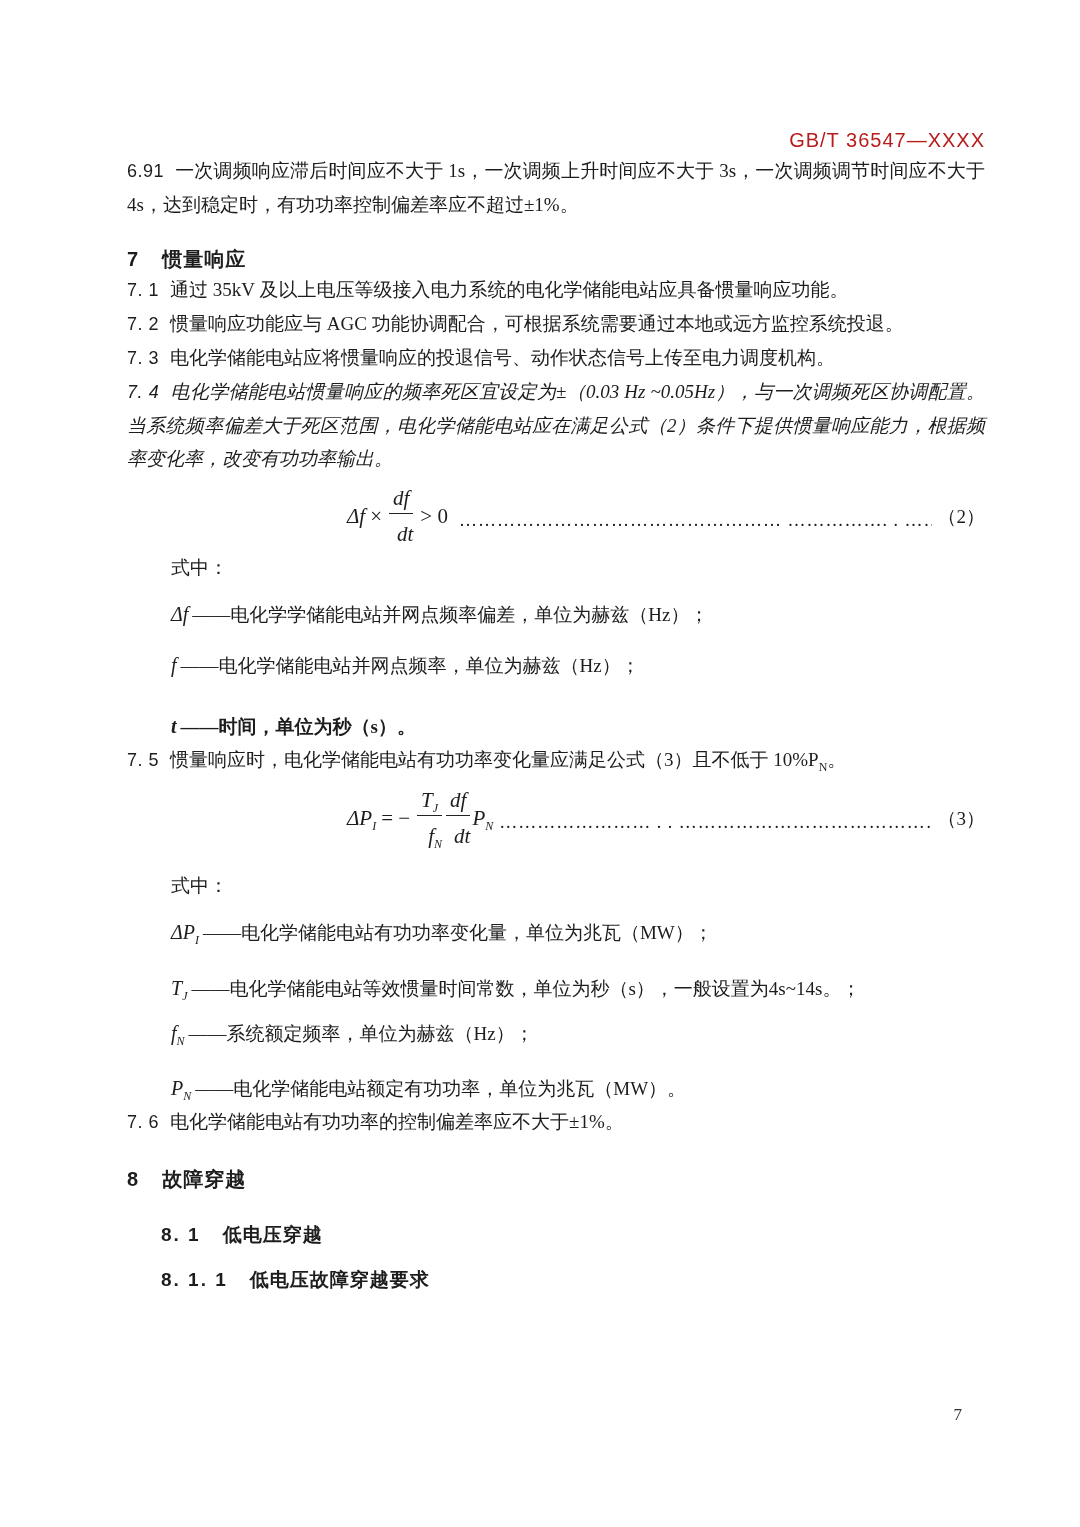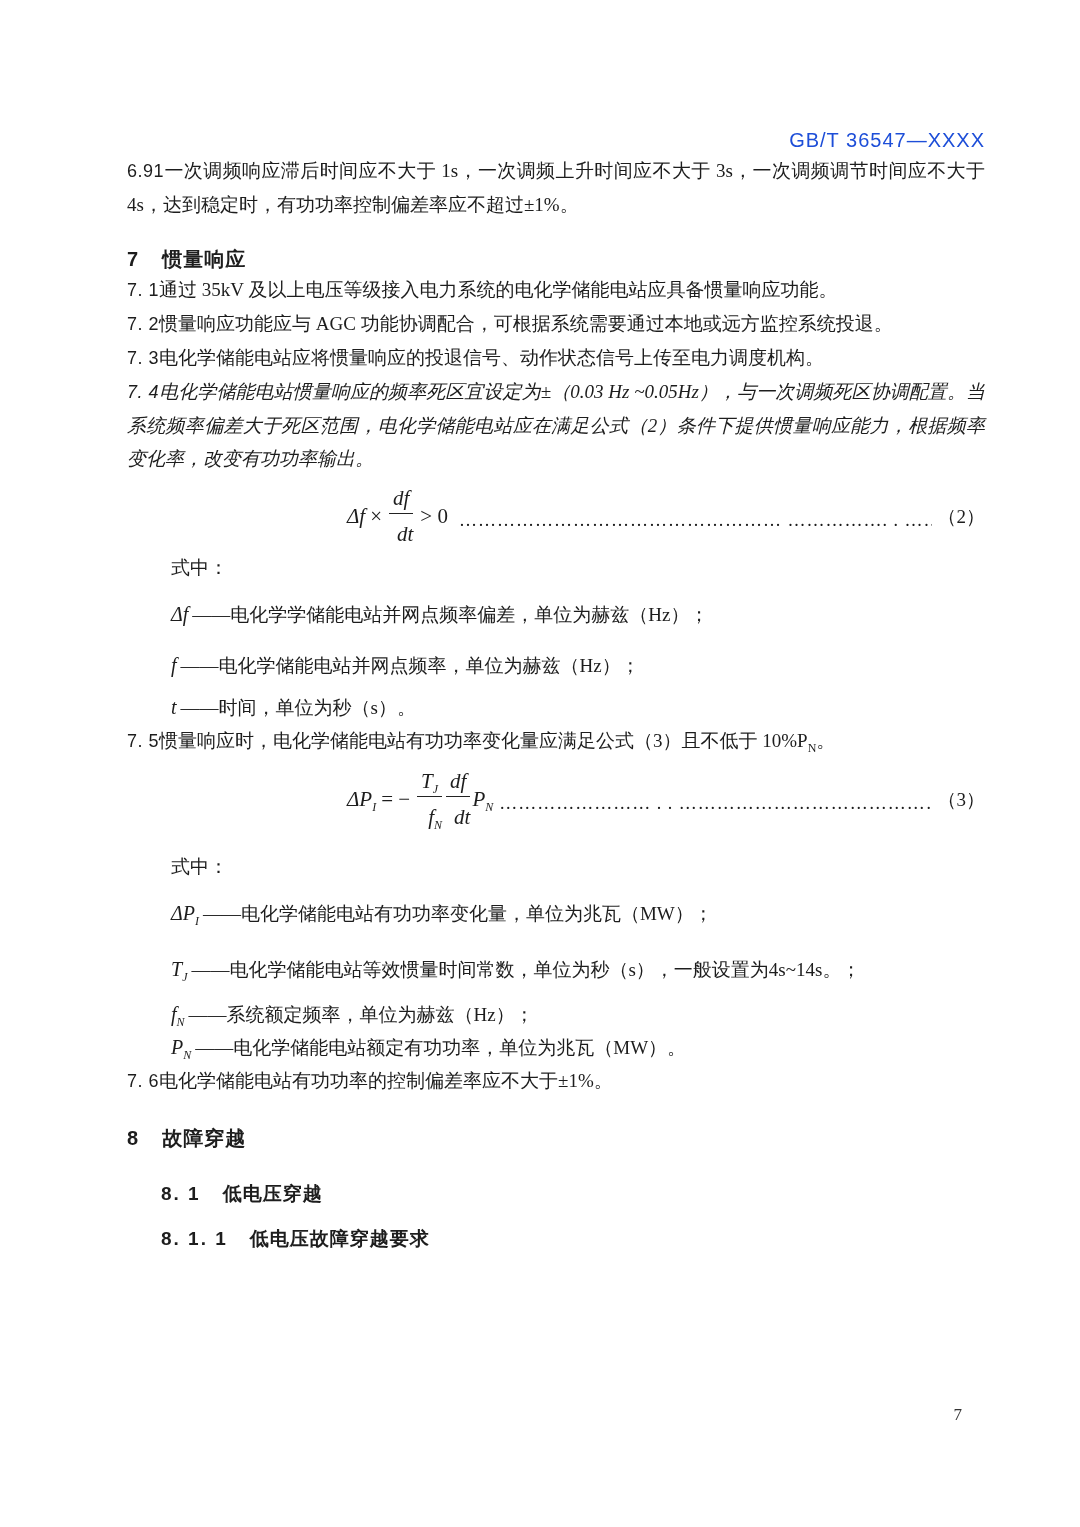--- a/index.html
+++ b/index.html
@@ -16,26 +16,27 @@
     line-height: 33px;
     overflow: hidden;
   }
   .doc-header {
     margin-top: 126px;
     text-align: right;
     font-family: "Liberation Sans", "DejaVu Sans", sans-serif;
     font-size: 20px;
     letter-spacing: 1px;
     line-height: 28px;
-    color: #1d4ed8;
+    color: #b91c1c;
   }
   p.clause { margin: 0; text-align: justify; }
   .clause .num {
     font-family: "Liberation Sans", "DejaVu Sans", sans-serif;
     font-size: 18px;
+    margin-right: 11px;
     letter-spacing: 0.5px;
   }
   .p691 { margin-top: 16px; }
   .h-main {
     font-family: "Liberation Sans", "DejaVu Sans", sans-serif;
     font-weight: 700;
     font-size: 20px;
     line-height: 28px;
     letter-spacing: 1px;
   }
@@ -88,27 +89,27 @@
     letter-spacing: 1px;
     align-self: center;
     padding-top: 8px;
   }
   .eqnum { flex: 0 0 auto; font-size: 19px; }
   .where { margin: 4px 0 0; padding-left: 44px; }
   .def-line { margin: 0; padding-left: 44px; text-align: justify; }
   .def-line .sym { font-size: 20px; margin-right: 4px; }
   .d2-0 { margin-top: 14px; }
   .d2-1 { margin-top: 18px; }
-  .d2-2 { margin-top: 9px; }
+  .d2-2 { margin-top: 28px; font-weight: bold; }
   .p75 { margin-top: 10px; }
   .where2 { margin-top: 20px; }
   .d3-0 { margin-top: 14px; }
   .d3-1 { margin-top: 23px; }
   .d3-2 { margin-top: 12px; }
-  .d3-3 { }
+  .d3-3 { margin-top: 22px; }
   .p76 { margin-top: 42px; }
   .h8 { margin-top: 26px; }
   .h81 { margin-top: 28px; }
   .h811 { margin-top: 18px; }
   .page-footer {
     position: absolute;
     top: 1398px;
     right: 118px;
     font-size: 17px;
     color: #333;

